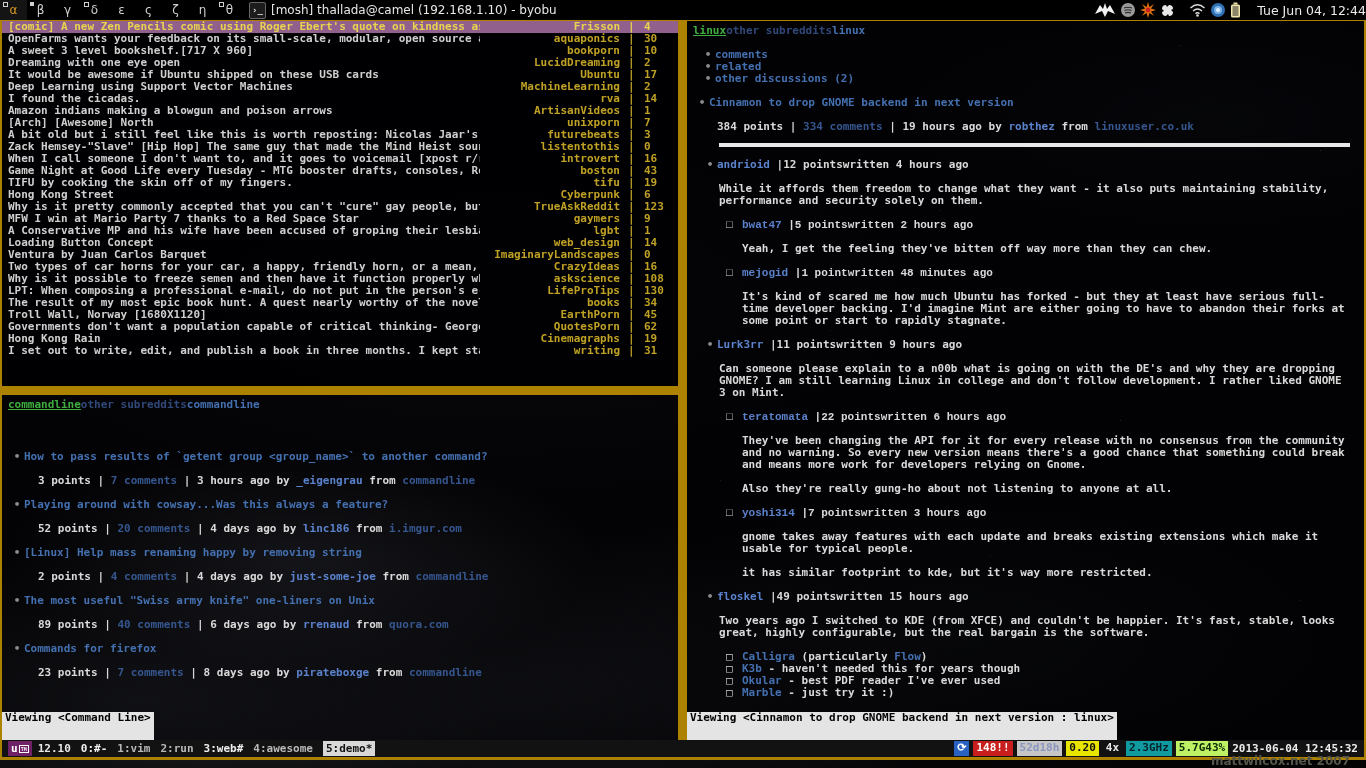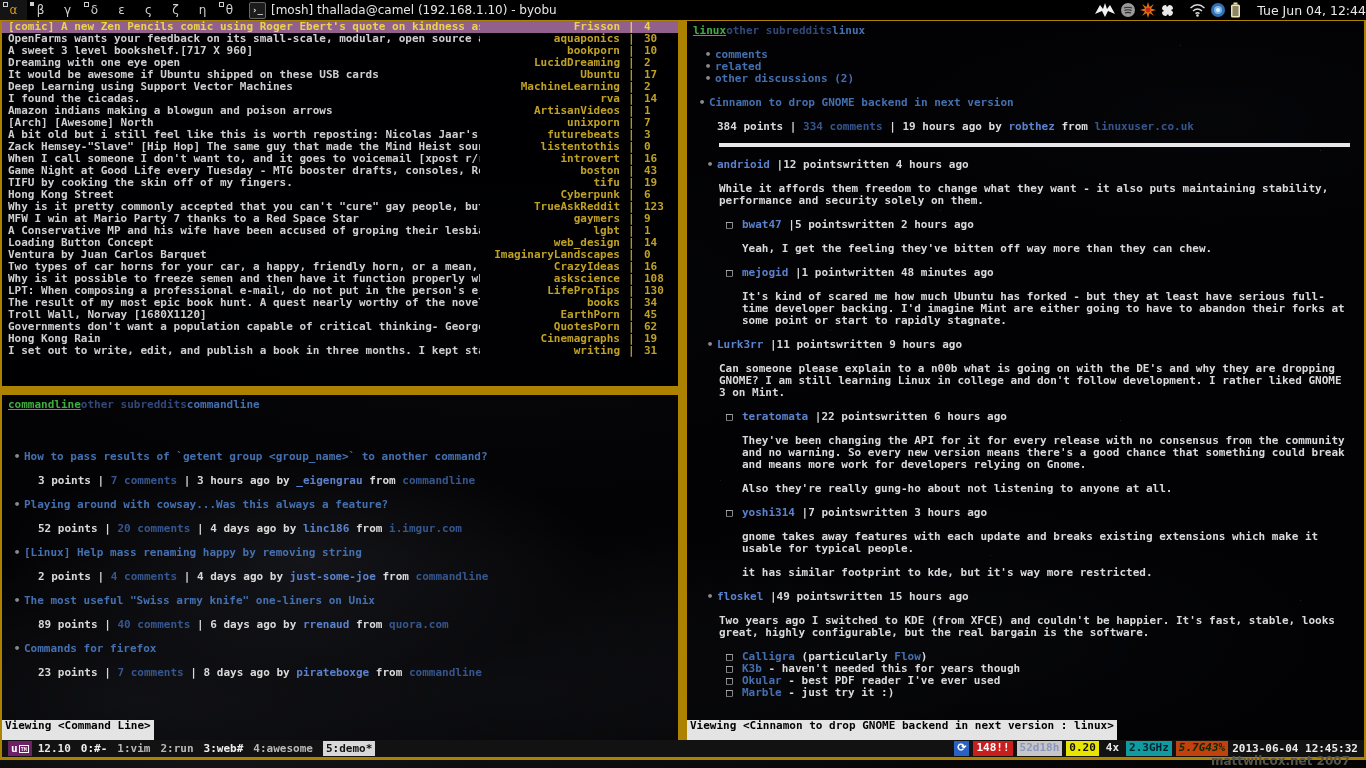--- a/index.html
+++ b/index.html
@@ -51,28 +51,28 @@
   .glink{color:#3fae3f;text-decoration:underline;}
   .dlabel{color:#31497a;}
   .blink{color:#4470b0;}
   .ldim{color:#35568e;}
   .w{color:#d9d9d9;}
   .bullet{color:#8a8a8a;display:inline-block;width:14px;text-align:center;}
   .navline{height:12px;padding-left:8px;}
   .ptitle{margin-top:12px;padding-left:8px;height:12px;white-space:nowrap;}
   .pmeta{margin-top:12px;padding-left:30px;height:12px;white-space:nowrap;}
   .author{color:#5b82cc;}
-  .vstatus{position:absolute;left:0;bottom:0;background:#e4e4e4;color:#000;padding:0 3px;height:20px;}
+  .vstatus{position:absolute;left:0;bottom:0;background:#e4e4e4;color:#000;padding:0 3px;height:28px;}
   
   #rp-hr{height:4px;background:#e8e8e8;margin:10px 6px 8px 26px;}
   .chead{height:12px;white-space:nowrap;margin-top:12px;}
   .cbody{color:#d9d9d9;margin-top:12px;padding-right:10px;}
   .d0 .chead{padding-left:10px;}
   .d0 .cbody{padding-left:26px;}
-  .d1 .chead{padding-left:33px;}
+  .d1 .chead{padding-left:33px;font-family:Liberation Mono, monospace;}
   .d1 .cbody{padding-left:49px;}
   .sq{color:#cfcfcf;display:inline-block;width:16px;}
   .subitem{height:12px;padding-left:33px;white-space:nowrap;}
   
   #byobu{position:absolute;left:0;top:719px;width:1362px;height:17px;background:#121212;display:flex;align-items:center;padding:0;box-sizing:border-box;}
   #byobu .seg{margin-left:4px;padding:1px 3px;height:13px;}
   .ulogo{background:#6f2168;color:#fff;margin-left:6px;padding:1px 3px;height:13px;display:flex;align-items:center;}
   .ulogo .tm{font-size:5px;border:1px solid #fff;padding:0 1px;margin-left:1px;line-height:6px;}
   .bwin{color:#b8b8b8;margin-left:10px;}
   .bwin.bold{color:#f0f0f0;}
@@ -420,19 +420,19 @@
     <span id="brel">12.10</span>
     <span id="bwins"><span class="bwin bold">0:#-</span><span class="bwin ">1:vim</span><span class="bwin ">2:run</span><span class="bwin bold">3:web#</span><span class="bwin ">4:awesome</span><span class="bwin current">5:demo*</span></span>
     <span id="bspacer"></span>
     <span id="bsegs" style="display: inline-flex;">
         <span class="seg" style="background: rgb(42, 98, 196); color: rgb(255, 255, 255);">⟳</span>
         <span class="seg" style="background: rgb(200, 30, 30); color: rgb(255, 255, 255);">148!!</span>
         <span class="seg" style="background: rgb(198, 198, 198); color: rgb(138, 150, 192);">52d18h</span>
         <span class="seg" style="background: rgb(232, 229, 0); color: rgb(17, 17, 17);">0.20</span>
         <span class="seg" style="color: rgb(232, 232, 232);">4x</span>
         <span class="seg" style="background: rgb(15, 155, 160); color: rgb(5, 34, 42);">2.3GHz</span>
-        <span class="seg" style="background: #c2410c; color: rgb(11, 42, 5); font-style: italic;">5.7G43%</span>
+        <span class="seg" style="background: #bef264; color: rgb(11, 42, 5);">5.7G43%</span>
       </span>
     <span id="bdate">2013-06-04 12:45:32</span>
   </div>
 </div>
 
 <div id="watermark">mattwilcox.net 2007</div>
 
 </body></html>

